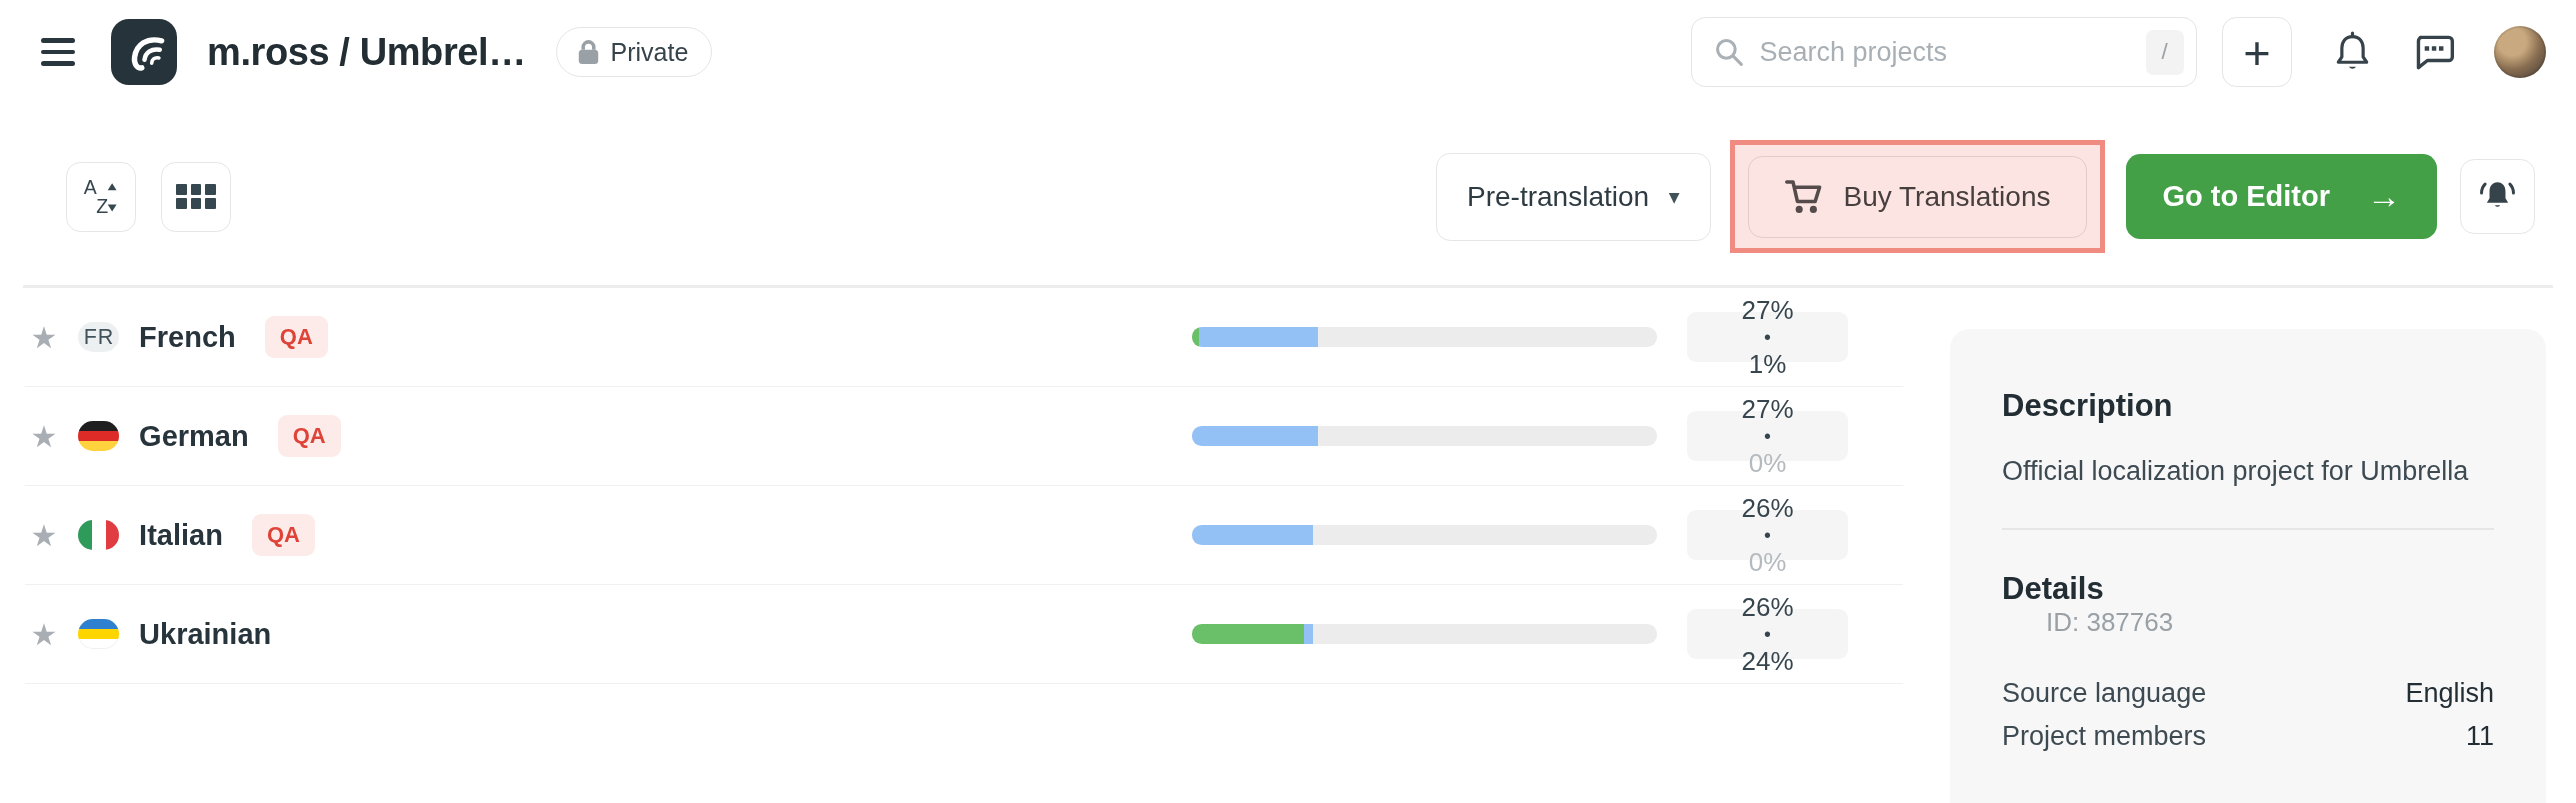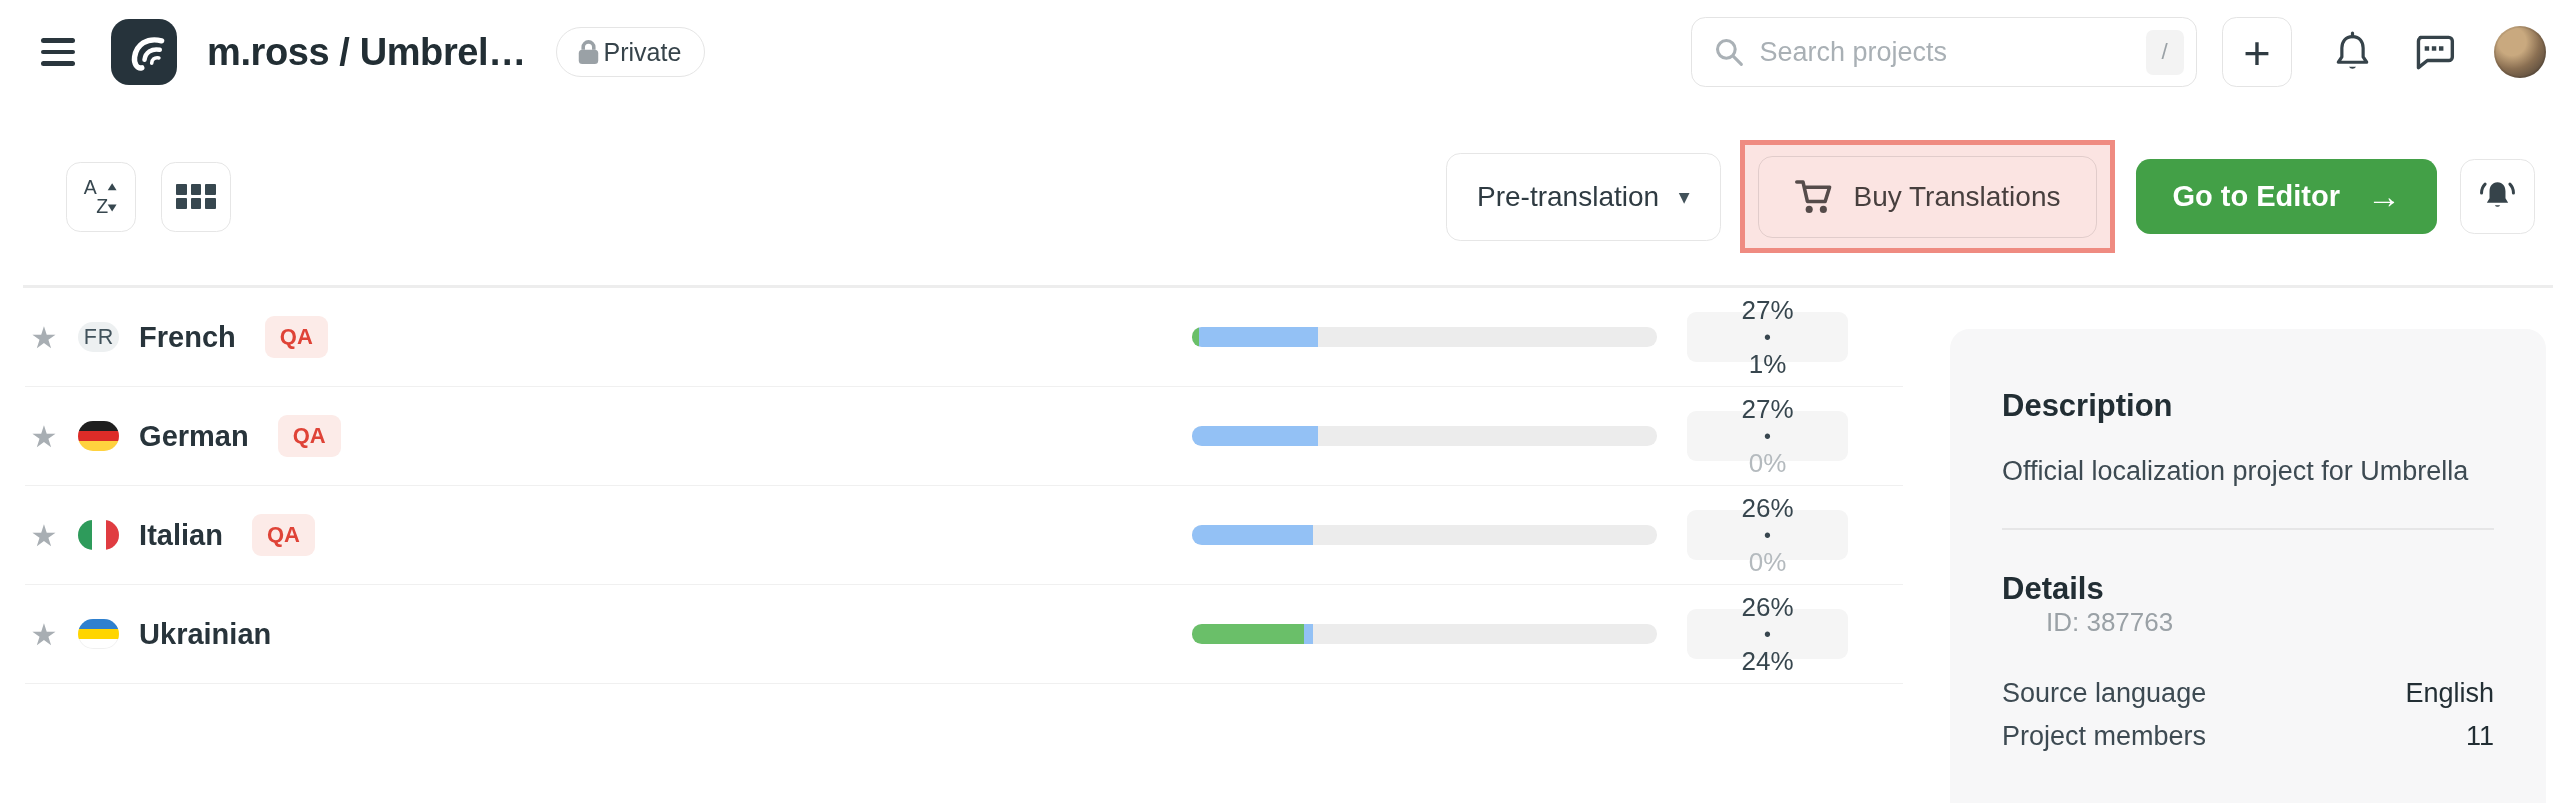--- a/index.html
+++ b/index.html
@@ -6,21 +6,21 @@
   html,body { background:#fff; }
   body { font-family:"Liberation Sans", sans-serif; color:#263238; }
   .screen { position:relative; width:2576px; height:803px; background:#fff; overflow:hidden; }
 
   
   .header { display:flex; align-items:center; height:104px; padding:0 30px 0 41px; }
   .hamburger { display:flex; flex-direction:column; gap:7.2px; cursor:pointer; margin-right:36px; }
   .hamburger span { display:block; width:34px; height:4.5px; background:#2a363d; border-radius:2.7px; }
   .logo { width:66px; height:66px; border-radius:18px; background:#26333b; margin-right:30px; display:flex; align-items:center; justify-content:center; }
   .title { font-size:38px; font-weight:700; color:#222e34; letter-spacing:-0.4px; }
-  .privacy-badge { display:flex; align-items:center; gap:4px; margin-left:30px; border:1.8px solid #e5e5e5; border-radius:894px; height:50px; padding:0 23px 0 19.7px; background:#fff; }
+  .privacy-badge { display:flex; align-items:center; gap:11px; margin-left:30px; border:1.8px solid #e5e5e5; border-radius:894px; height:50px; padding:0 23px 0 19.7px; background:#fff; }
   .privacy-badge .txt { font-size:25px; color:#36434a; }
   .hspacer { flex:1; }
   .global-search { display:flex; align-items:center; width:506px; height:70px; border:1.8px solid #e4e4e4; border-radius:14.3px; padding:0 12.5px 0 21.5px; background:#fff; }
   .global-search input { flex:1; border:none; outline:none; font-size:27px; color:#404040; font-family:inherit; background:transparent; min-width:0; }
   .global-search input::placeholder { color:#a9b0b5; }
   .kbd { width:38px; height:45px; background:#f3f3f3; border-radius:7.2px; display:flex; align-items:center; justify-content:center; font-size:22.4px; color:#9aa1a6; }
   .plus-btn { width:70px; height:70px; margin-left:25px; border:1.8px solid #e4e4e4; border-radius:14.3px; background:#fff; display:flex; align-items:center; justify-content:center; font-size:47px; font-weight:300; color:#2f3b42; line-height:1; cursor:pointer; }
   .hicon { margin-left:41px; display:flex; align-items:center; cursor:pointer; }
   .avatar { width:52px; height:52px; border-radius:50%; margin-left:38px; background:radial-gradient(circle at 35% 30%, #c9a97f 0 28%, #8a6f52 55%, #3c3530 100%); box-shadow:inset 0 0 0 1.8px rgba(0,0,0,.08); cursor:pointer; }
 
@@ -34,21 +34,21 @@
   .toolbar { display:flex; align-items:center; padding:0 41px; margin-top:36px; }
   .lang-search { width:431px; height:70px; border:1.8px solid #e6e6e6; border-radius:14.3px; padding:0 25px; font-size:27px; color:#36434a; outline:none; font-family:inherit; }
   .lang-search::placeholder { color:#aab1b6; }
   .tool-btn { width:70px; height:70px; margin-left:25px; border:1.8px solid #e6e6e6; border-radius:14.3px; background:#fff; display:flex; align-items:center; justify-content:center; cursor:pointer; }
   .grid-icon { display:grid; grid-template-columns:repeat(3,10.7px); grid-template-rows:repeat(2,10.7px); gap:3.6px; }
   .grid-icon i { background:#37474f; border-radius:0.9px; }
   .dropdown-btn { display:flex; align-items:center; gap:19.7px; height:88px; padding:0 30px; border:1.8px solid #e6e6e6; border-radius:14.3px; background:#fff; font-size:28px; color:#2f3b42; cursor:pointer; }
   .dropdown-btn .caret { font-size:21.5px; color:#42525a; }
   .annotation { margin-left:19.7px; border:5.4px solid #ef8b81; background:#fbe4e2; padding:10.7px 12.5px; }
   .buy-btn { display:flex; align-items:center; gap:19.7px; height:82px; padding:0 36px; border:1.8px solid rgba(0,0,0,.10); border-radius:14.3px; background:transparent; font-size:28px; color:#473f3e; cursor:pointer; font-family:inherit; }
-  .editor-btn { display:flex; align-items:center; gap:27px; height:75px; margin-left:21.5px; padding:0 36px; border:none; border-radius:14.3px; background:#43a047; color:#fff; font-size:29px; font-weight:700; cursor:pointer; font-family:inherit; }
+  .editor-btn { display:flex; align-items:center; gap:37px; height:85px; margin-left:21.5px; padding:0 36px; border:none; border-radius:14.3px; background:#43a047; color:#fff; font-size:29px; font-weight:700; cursor:pointer; font-family:inherit; }
   .editor-btn .arrow { font-size:34px; font-weight:400; }
   .alarm-btn { width:75px; height:75px; margin-left:23px; border:1.8px solid #e6e6e6; border-radius:14.3px; background:#fff; display:flex; align-items:center; justify-content:center; cursor:pointer; }
 
   .toolbar-divider { height:2.7px; background:#ededed; margin:32px 23px 0 23px; }
 
   
   .main { display:flex; align-items:flex-start; padding:0 30px 0 25px; }
   .lang-list { flex:1; min-width:0; }
   .lang-row { display:flex; align-items:center; height:99px; border-bottom:1.8px solid #f0f0f0; cursor:pointer; }
   .star { font-size:30px; color:#a8aeb3; margin:0 0 0 5.4px; width:48px; cursor:pointer; }

